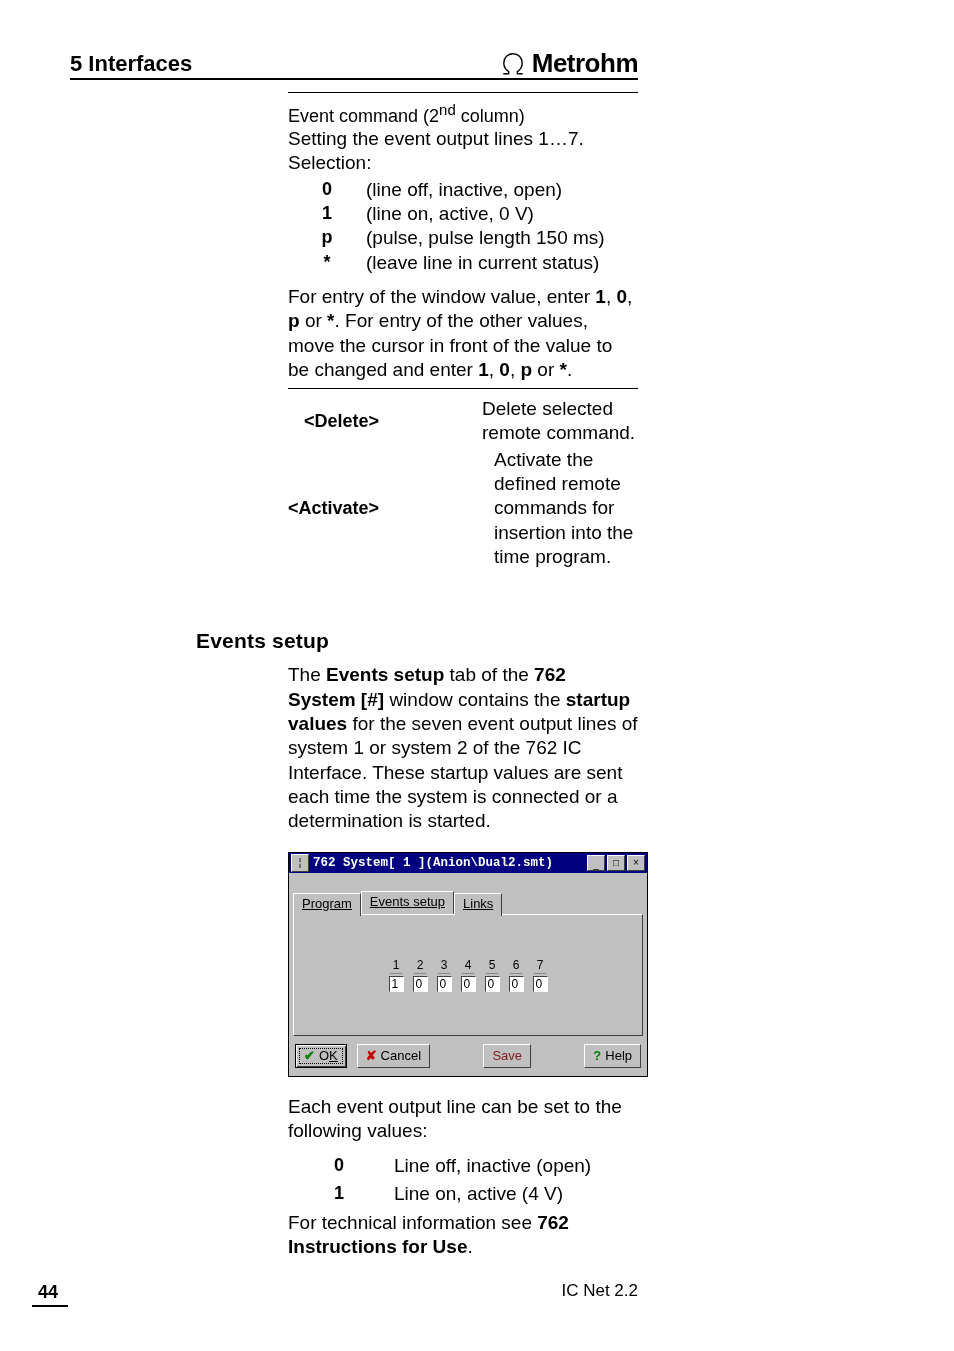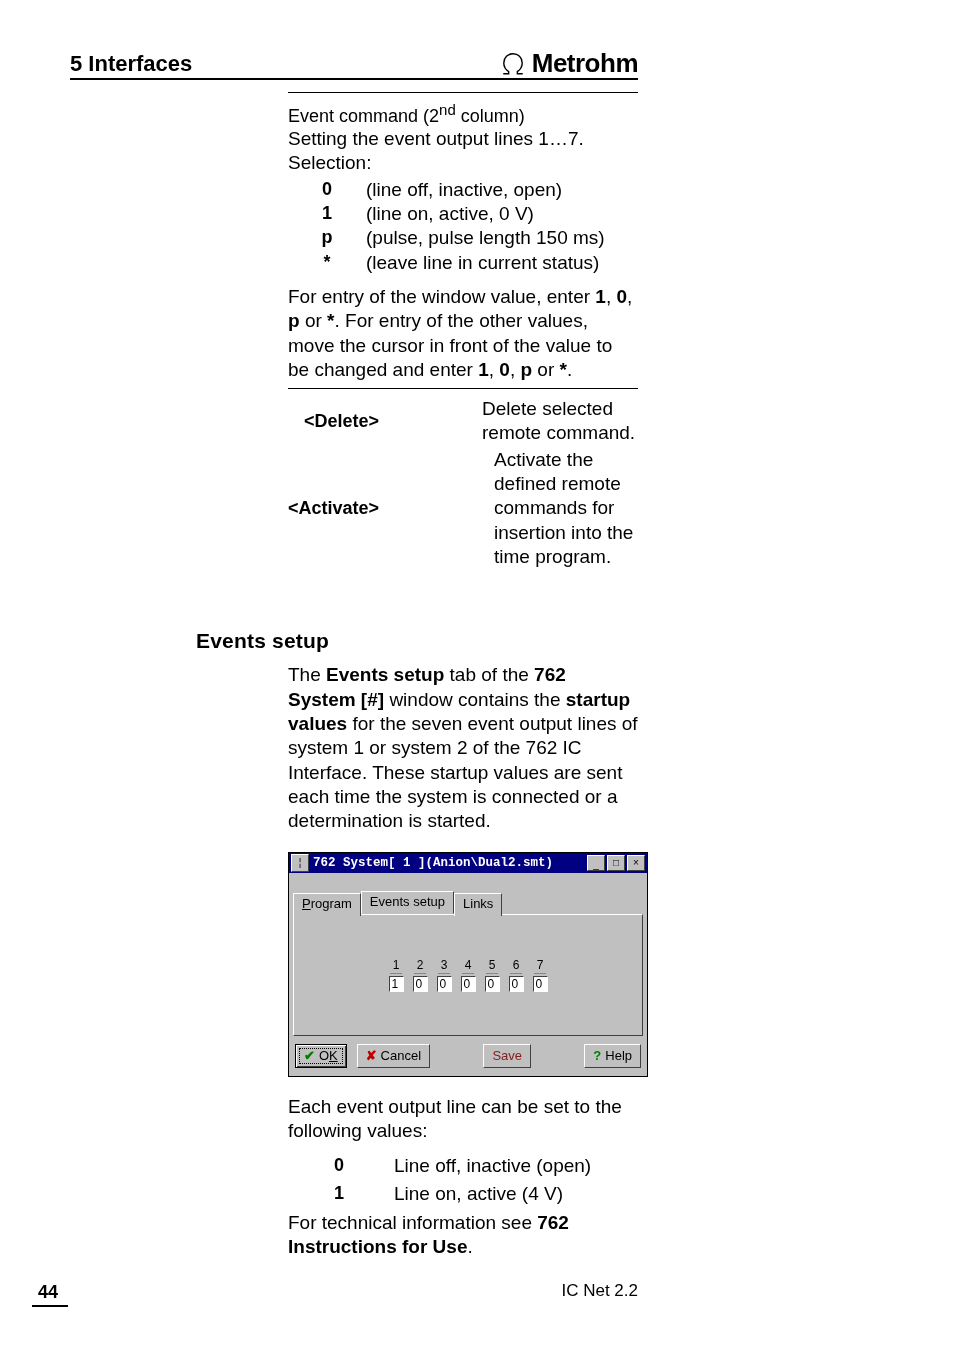--- a/index.html
+++ b/index.html
@@ -183,20 +183,21 @@
     align-items: center;
     justify-content: center;
     font-size: 10px;
     line-height: 1;
     font-family: Arial;
   }
   .tabs {
     display: flex;
     padding: 18px 4px 0 4px;
     gap: 0;
+    text-decoration: underline;
   }
   .tab {
     padding: 2px 8px 3px 8px;
     border-top: 1.5px solid #fff;
     border-left: 1.5px solid #fff;
     border-right: 1.5px solid #404040;
     background: #c0c0c0;
     position: relative;
     top: 1px;
     font-size: 13px;

